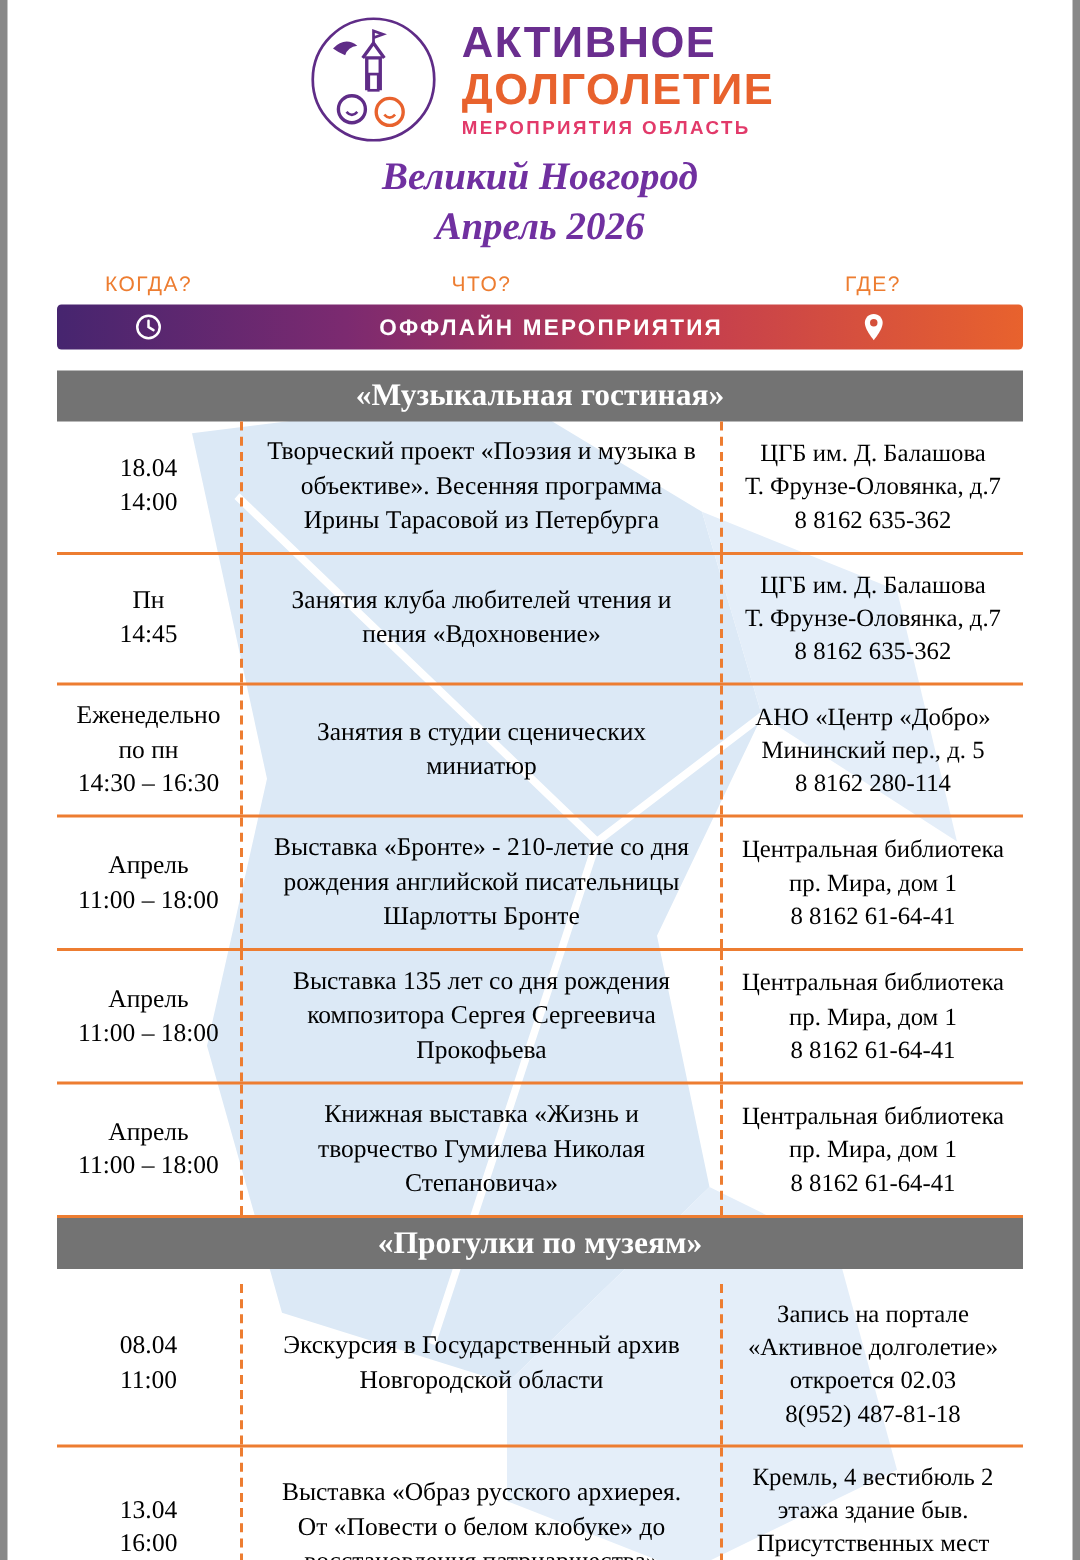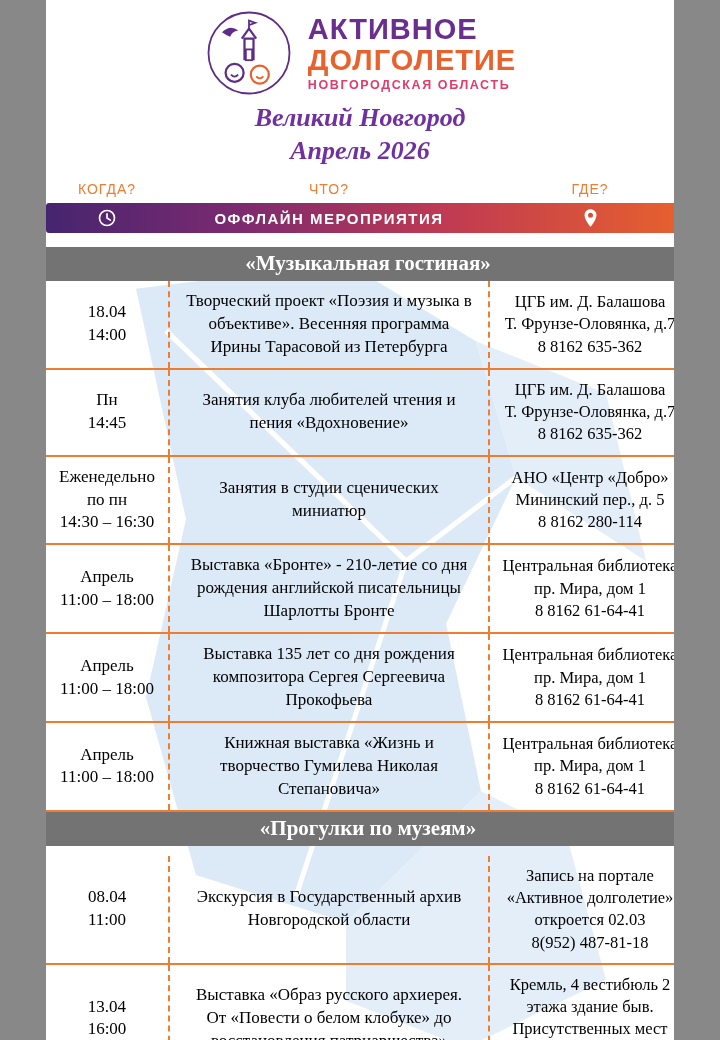--- a/index.html
+++ b/index.html
@@ -1,36 +1,36 @@
 <!DOCTYPE html>
 <html><head>
 <meta charset="utf-8">
 <style>
   * { margin:0; padding:0; box-sizing:border-box; }
   body { background:#888; font-family:"Liberation Serif", serif; }
-  .page { width:628px; height:1040px; background:#fff; margin:0 auto; overflow:hidden; position:relative; padding-top:8px; }
+  .page { width:710px; height:1040px; background:#fff; margin:0 auto; overflow:hidden; position:relative; padding-top:8px; }
 
   
   .logo-row { display:flex; justify-content:center; align-items:center; gap:14px; }
   .emblem { flex:0 0 auto; }
   .logo-text { font-family:"Liberation Sans", sans-serif; text-align:left; }
   .logo-l1 { font-size:29px; font-weight:bold; letter-spacing:1px; color:#6a2e8f; line-height:1.05; }
   .logo-l2 { font-size:29px; font-weight:bold; letter-spacing:1px; color:#e8622d; line-height:1.05; }
   .logo-l3 { font-size:12.5px; font-weight:bold; letter-spacing:1.6px; color:#e23a6a; margin-top:3px; }
 
   .page-title { text-align:center; color:#7030a0; font-weight:bold; font-size:26px; line-height:1.25; margin-top:4px;font-style:italic; }
 
   
   .grid3 { width:644px; margin:0 auto; display:grid; grid-template-columns:122px 1fr 200px; }
   .col-labels { margin-top:14px; font-family:"Liberation Sans", sans-serif; font-size:14px; font-weight:normal; letter-spacing:1px; color:#ed7d31; }
   .col-labels span { text-align:center; }
   .banner { margin-top:6px; height:30px; align-items:center; border-radius:3px;
             background:linear-gradient(90deg,#46256f 0%,#7c2a70 30%,#c03a52 62%,#e8622d 100%); }
   .b-icon { display:flex; justify-content:center; align-items:center; }
-  .b-label { text-align:center; color:#fff; font-family:"Liberation Sans", sans-serif; font-weight:bold; font-size:15px; letter-spacing:1.5px; }
+  .b-label { text-align:right; color:#fff; font-family:"Liberation Sans", sans-serif; font-weight:bold; font-size:15px; letter-spacing:1.5px; }
 
   
   .table-wrap { width:644px; margin:14px auto 0; position:relative; }
   .map-bg { position:absolute; inset:0; width:100%; height:100%; z-index:0; }
   .section-header { position:relative; z-index:1; background:#737373; color:#fff; text-align:center;
                     font-weight:bold; font-size:21px; padding:4px 0 5px; }
   .section-header.gap-below { margin-bottom:10px; }
   .row { position:relative; z-index:1; display:grid; grid-template-columns:122px 1fr 200px; border-bottom:2.5px solid #ed7d31; }
   .cell { display:flex; align-items:center; justify-content:center; text-align:center;
           padding:9px 8px; font-size:17px; line-height:1.35; color:#000; white-space:pre-line; }
@@ -51,21 +51,21 @@
       <rect x="46.5" y="46" width="7" height="12" fill="none" stroke="#5f2c87" stroke-width="2"></rect>
       <path d="M20 27 q9 -9 18 -2 q-7 1 -9 7 q-5 -2 -9 -5 z" fill="#5f2c87"></path>
       <circle cx="34" cy="72" r="10" fill="none" stroke="#5f2c87" stroke-width="2.5"></circle>
       <path d="M30 74 q4 4.5 8 0" fill="none" stroke="#5f2c87" stroke-width="2"></path>
       <circle cx="62" cy="74" r="10" fill="none" stroke="#e8622d" stroke-width="2.5"></circle>
       <path d="M58 76 q4 4.5 8 0" fill="none" stroke="#e8622d" stroke-width="2"></path>
     </svg>
     <div class="logo-text">
       <div class="logo-l1">АКТИВНОЕ</div>
       <div class="logo-l2">ДОЛГОЛЕТИЕ</div>
-      <div class="logo-l3">НОВГОРОДСКАЯ ОБЛАСТЬ</div>
+      <div class="logo-l3">МЕРОПРИЯТИЯ ОБЛАСТЬ</div>
     </div>
   </header>
 
   <div class="page-title">
     <div>Великий Новгород</div>
     <div>Апрель 2026</div>
   </div>
 
   <div class="grid3 col-labels">
     <span>КОГДА?</span>

